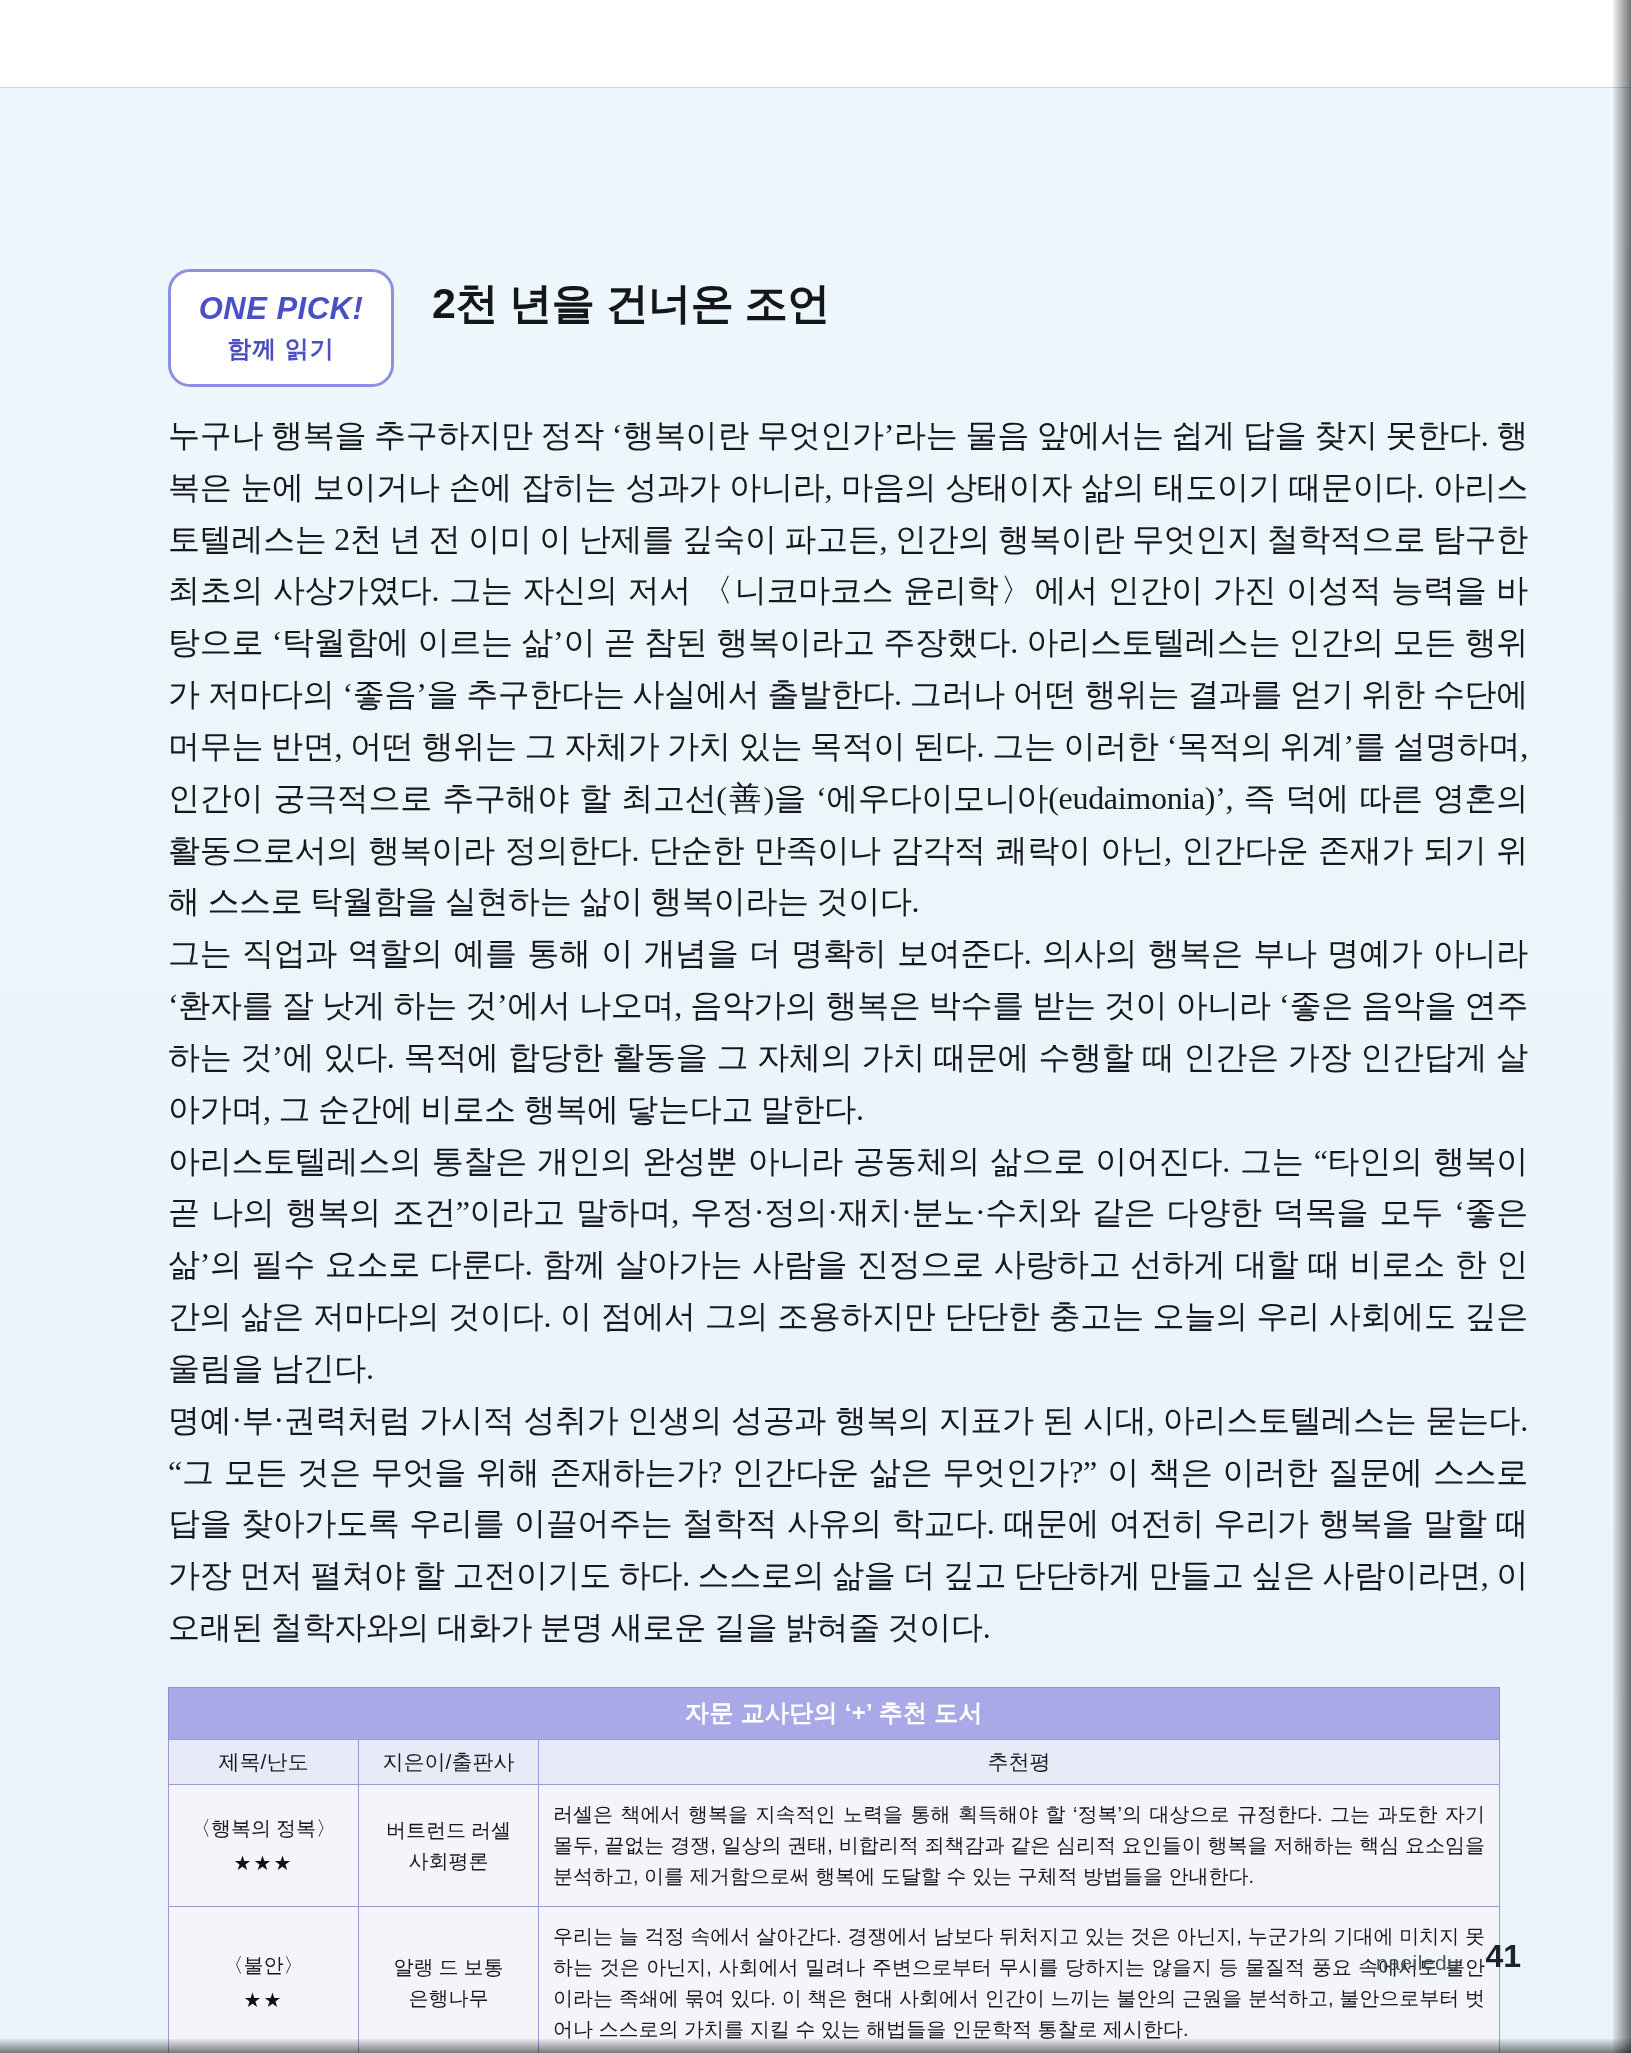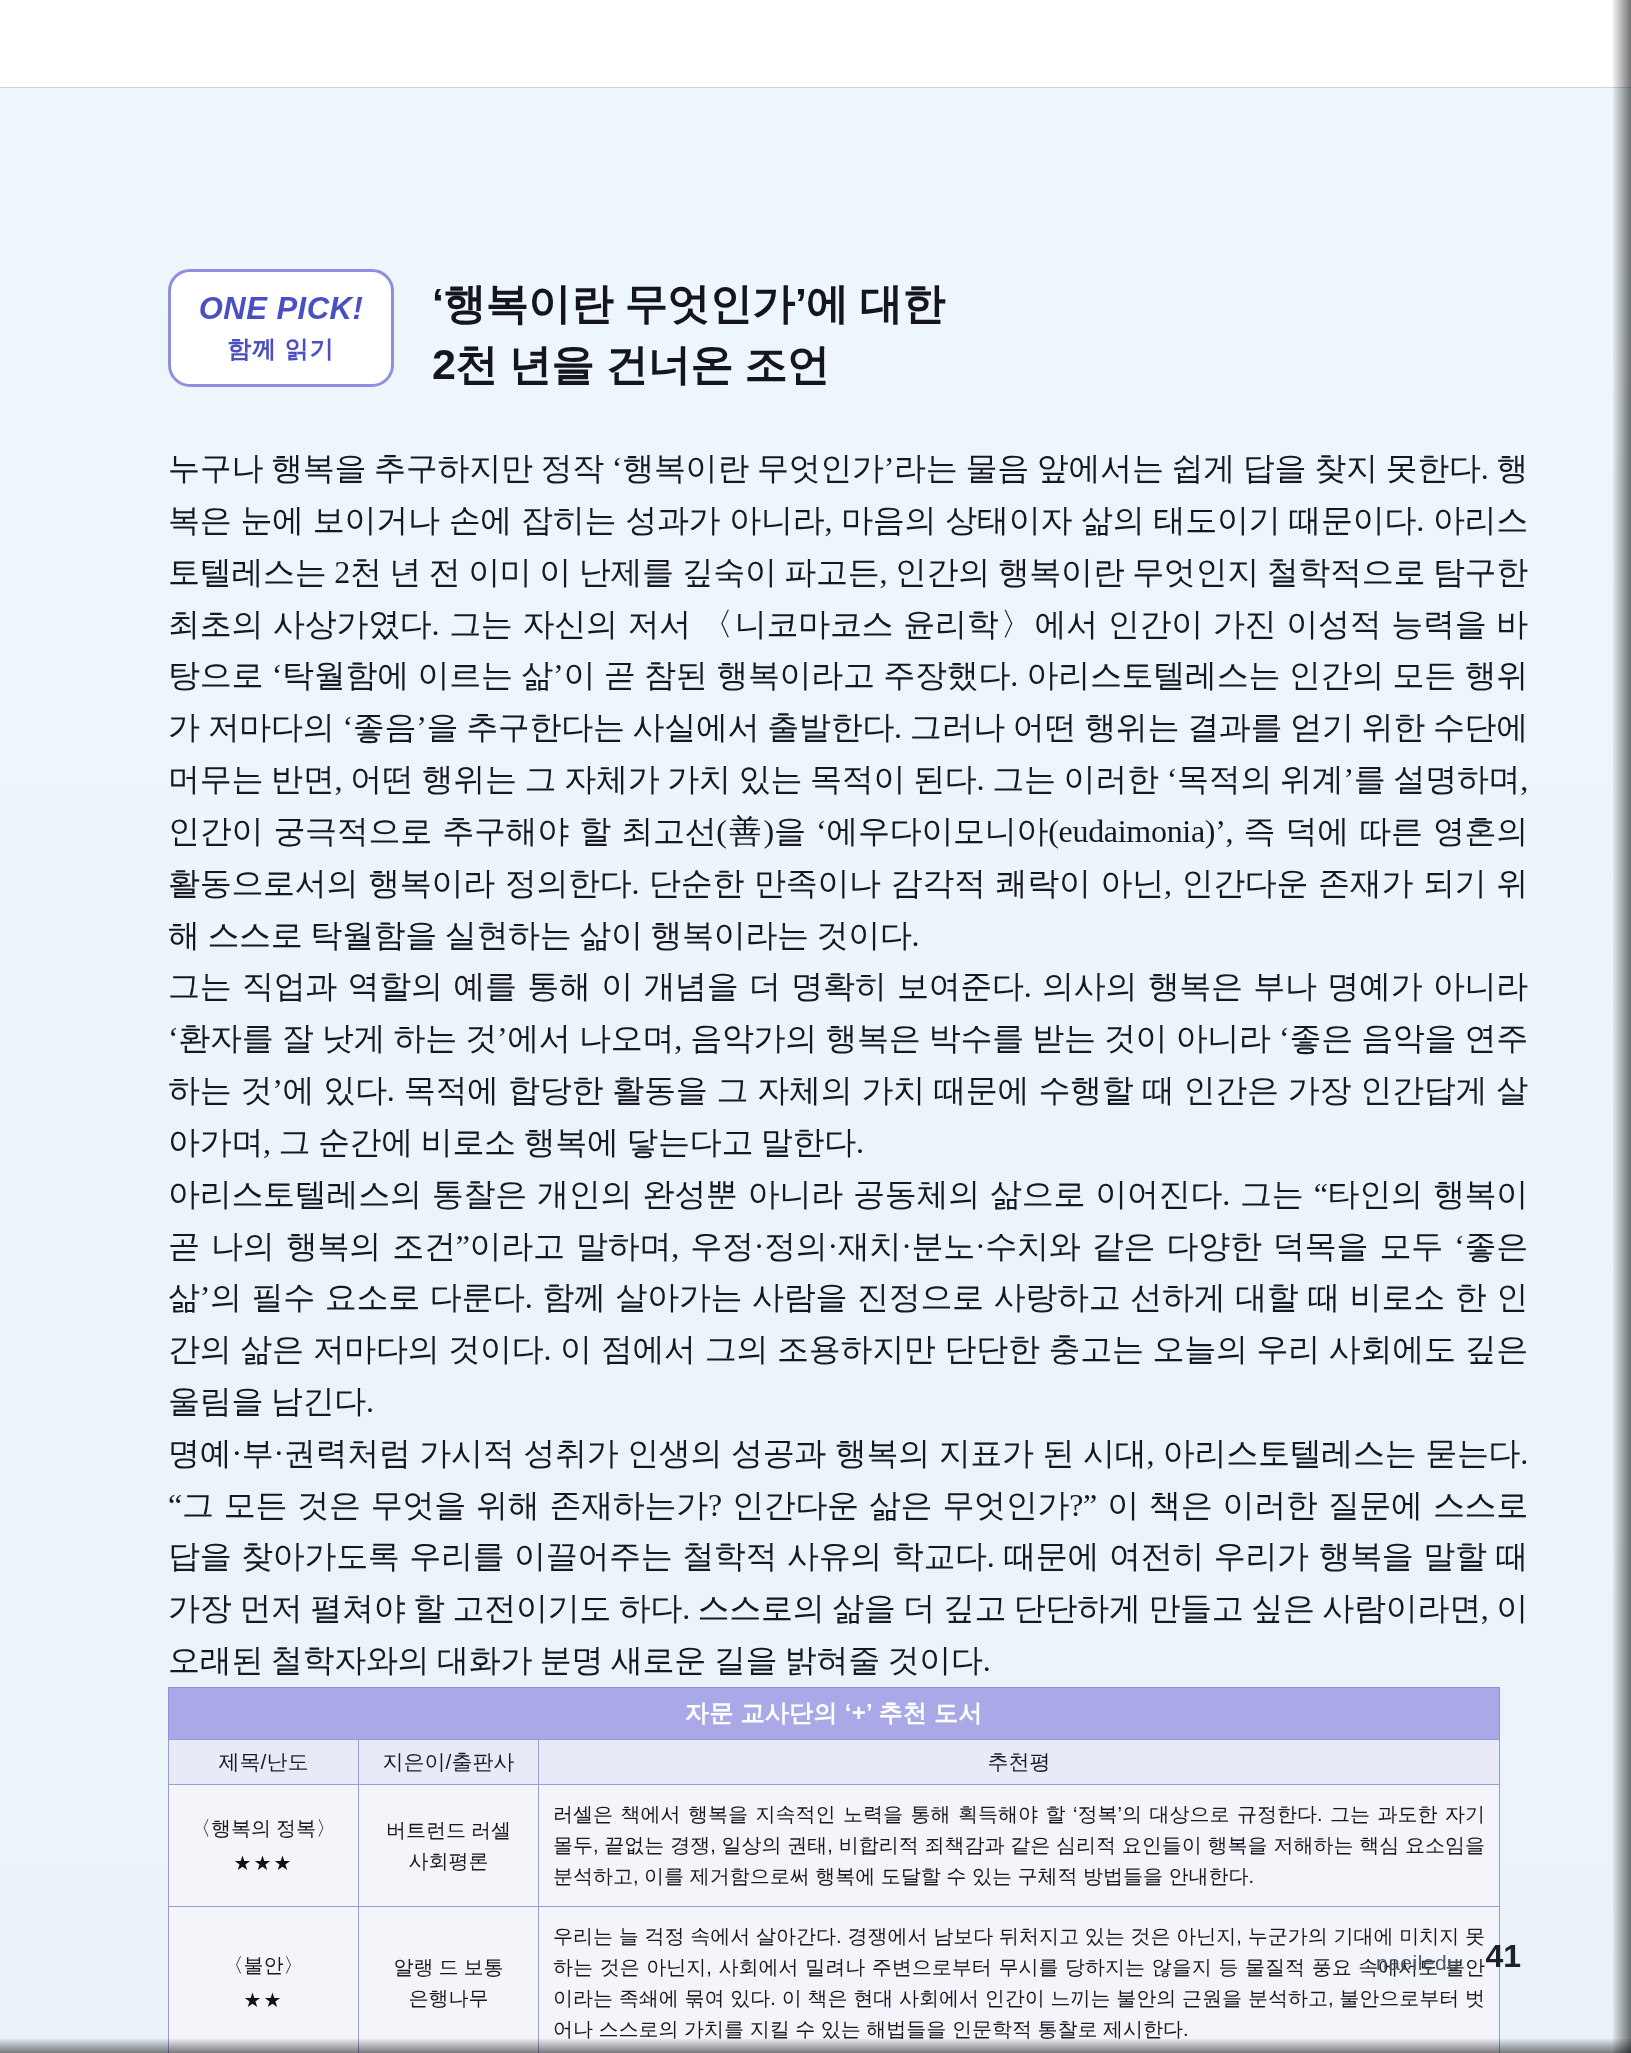--- a/index.html
+++ b/index.html
@@ -57,21 +57,21 @@
     left: 168px;
     top: 180px;
     width: 1360px;
   }
 
   
   .header-row {
     display: flex;
     align-items: flex-start;
     gap: 38px;
-    margin-bottom: 48px;
+    margin-bottom: 23px;
   }
   .onepick-badge {
     flex: 0 0 auto;
     width: 226px;
     height: 118px;
     border: 3px solid #8d8fe0;
     border-radius: 22px;
     background: #ffffff;
     display: flex;
     flex-direction: column;
@@ -207,21 +207,20 @@
   <div class="page-body">
 
     <div class="content">
 
       <div class="header-row">
         <div class="onepick-badge">
           <div class="line1">ONE PICK!</div>
           <div class="line2">함께 읽기</div>
         </div>
         <div class="headline">
-          <div>‘행복이란 무엇인가’에 대한</div>
           <div>2천 년을 건너온 조언</div>
         </div>
       </div>
 
       <div class="article">
         <p>누구나 행복을 추구하지만 정작 ‘행복이란 무엇인가’라는 물음 앞에서는 쉽게 답을 찾지 못한다. 행복은 눈에 보이거나 손에 잡히는 성과가 아니라, 마음의 상태이자 삶의 태도이기 때문이다. 아리스토텔레스는 2천 년 전 이미 이 난제를 깊숙이 파고든, 인간의 행복이란 무엇인지 철학적으로 탐구한 최초의 사상가였다. 그는 자신의 저서 〈니코마코스 윤리학〉에서 인간이 가진 이성적 능력을 바탕으로 ‘탁월함에 이르는 삶’이 곧 참된 행복이라고 주장했다. 아리스토텔레스는 인간의 모든 행위가 저마다의 ‘좋음’을 추구한다는 사실에서 출발한다. 그러나 어떤 행위는 결과를 얻기 위한 수단에 머무는 반면, 어떤 행위는 그 자체가 가치 있는 목적이 된다. 그는 이러한 ‘목적의 위계’를 설명하며, 인간이 궁극적으로 추구해야 할 최고선(善)을 ‘에우다이모니아(eudaimonia)’, 즉 덕에 따른 영혼의 활동으로서의 행복이라 정의한다. 단순한 만족이나 감각적 쾌락이 아닌, 인간다운 존재가 되기 위해 스스로 탁월함을 실현하는 삶이 행복이라는 것이다.</p>
         <p>그는 직업과 역할의 예를 통해 이 개념을 더 명확히 보여준다. 의사의 행복은 부나 명예가 아니라 ‘환자를 잘 낫게 하는 것’에서 나오며, 음악가의 행복은 박수를 받는 것이 아니라 ‘좋은 음악을 연주하는 것’에 있다. 목적에 합당한 활동을 그 자체의 가치 때문에 수행할 때 인간은 가장 인간답게 살아가며, 그 순간에 비로소 행복에 닿는다고 말한다.</p>
         <p>아리스토텔레스의 통찰은 개인의 완성뿐 아니라 공동체의 삶으로 이어진다. 그는 “타인의 행복이 곧 나의 행복의 조건”이라고 말하며, 우정·정의·재치·분노·수치와 같은 다양한 덕목을 모두 ‘좋은 삶’의 필수 요소로 다룬다. 함께 살아가는 사람을 진정으로 사랑하고 선하게 대할 때 비로소 한 인간의 삶은 저마다의 것이다. 이 점에서 그의 조용하지만 단단한 충고는 오늘의 우리 사회에도 깊은 울림을 남긴다.</p>
         <p>명예·부·권력처럼 가시적 성취가 인생의 성공과 행복의 지표가 된 시대, 아리스토텔레스는 묻는다. “그 모든 것은 무엇을 위해 존재하는가? 인간다운 삶은 무엇인가?” 이 책은 이러한 질문에 스스로 답을 찾아가도록 우리를 이끌어주는 철학적 사유의 학교다. 때문에 여전히 우리가 행복을 말할 때 가장 먼저 펼쳐야 할 고전이기도 하다. 스스로의 삶을 더 깊고 단단하게 만들고 싶은 사람이라면, 이 오래된 철학자와의 대화가 분명 새로운 길을 밝혀줄 것이다.</p>
       </div>

